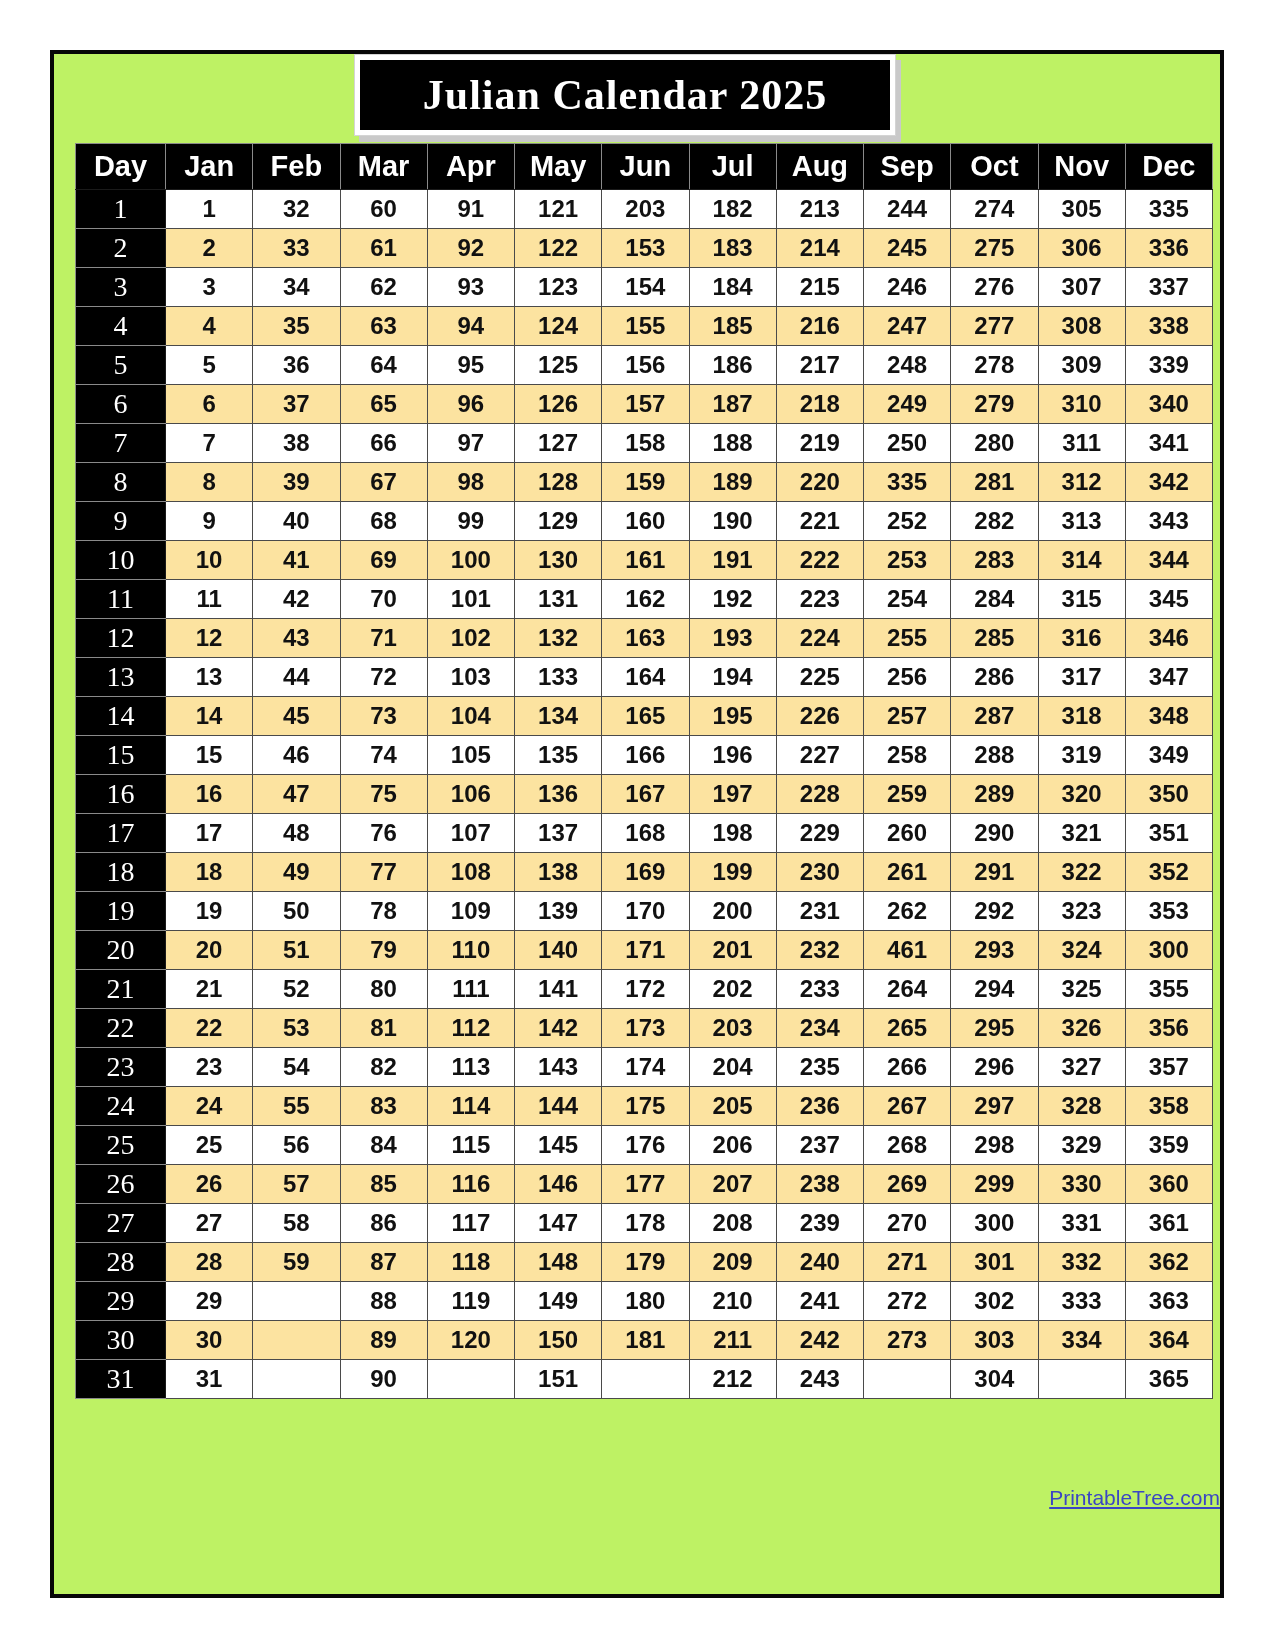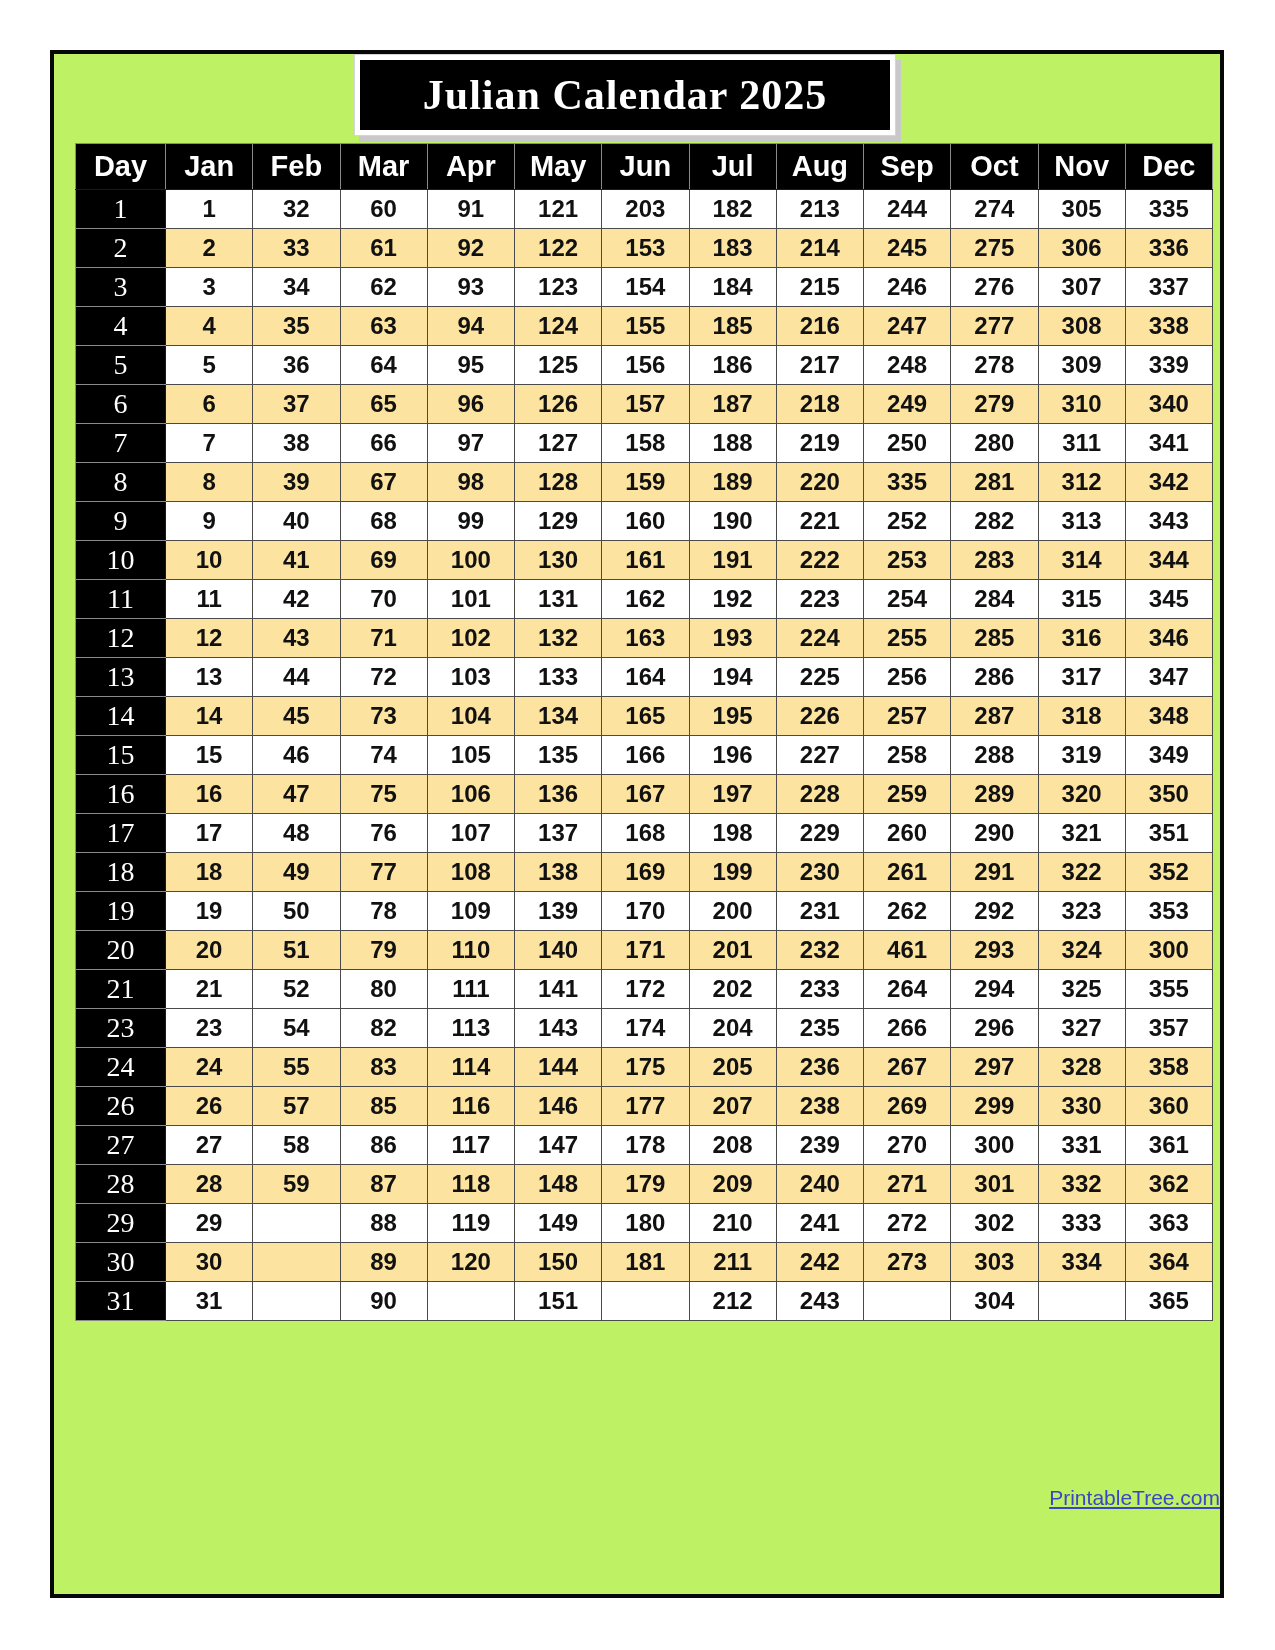--- a/index.html
+++ b/index.html
@@ -463,20 +463,35 @@
             <td>111</td>
             <td>141</td>
             <td>172</td>
             <td>202</td>
             <td>233</td>
             <td>264</td>
             <td>294</td>
             <td>325</td>
             <td>355</td>
           </tr>
+          <tr class="alt">
+            <th class="daycell">22</th>
+            <td>22</td>
+            <td>53</td>
+            <td>81</td>
+            <td>112</td>
+            <td>142</td>
+            <td>173</td>
+            <td>203</td>
+            <td>234</td>
+            <td>265</td>
+            <td>295</td>
+            <td>326</td>
+            <td>356</td>
+          </tr>
           <tr>
             <th class="daycell">23</th>
             <td>23</td>
             <td>54</td>
             <td>82</td>
             <td>113</td>
             <td>143</td>
             <td>174</td>
             <td>204</td>
             <td>235</td>
@@ -493,20 +508,35 @@
             <td>114</td>
             <td>144</td>
             <td>175</td>
             <td>205</td>
             <td>236</td>
             <td>267</td>
             <td>297</td>
             <td>328</td>
             <td>358</td>
           </tr>
+          <tr>
+            <th class="daycell">25</th>
+            <td>25</td>
+            <td>56</td>
+            <td>84</td>
+            <td>115</td>
+            <td>145</td>
+            <td>176</td>
+            <td>206</td>
+            <td>237</td>
+            <td>268</td>
+            <td>298</td>
+            <td>329</td>
+            <td>359</td>
+          </tr>
           <tr class="alt">
             <th class="daycell">26</th>
             <td>26</td>
             <td>57</td>
             <td>85</td>
             <td>116</td>
             <td>146</td>
             <td>177</td>
             <td>207</td>
             <td>238</td>

